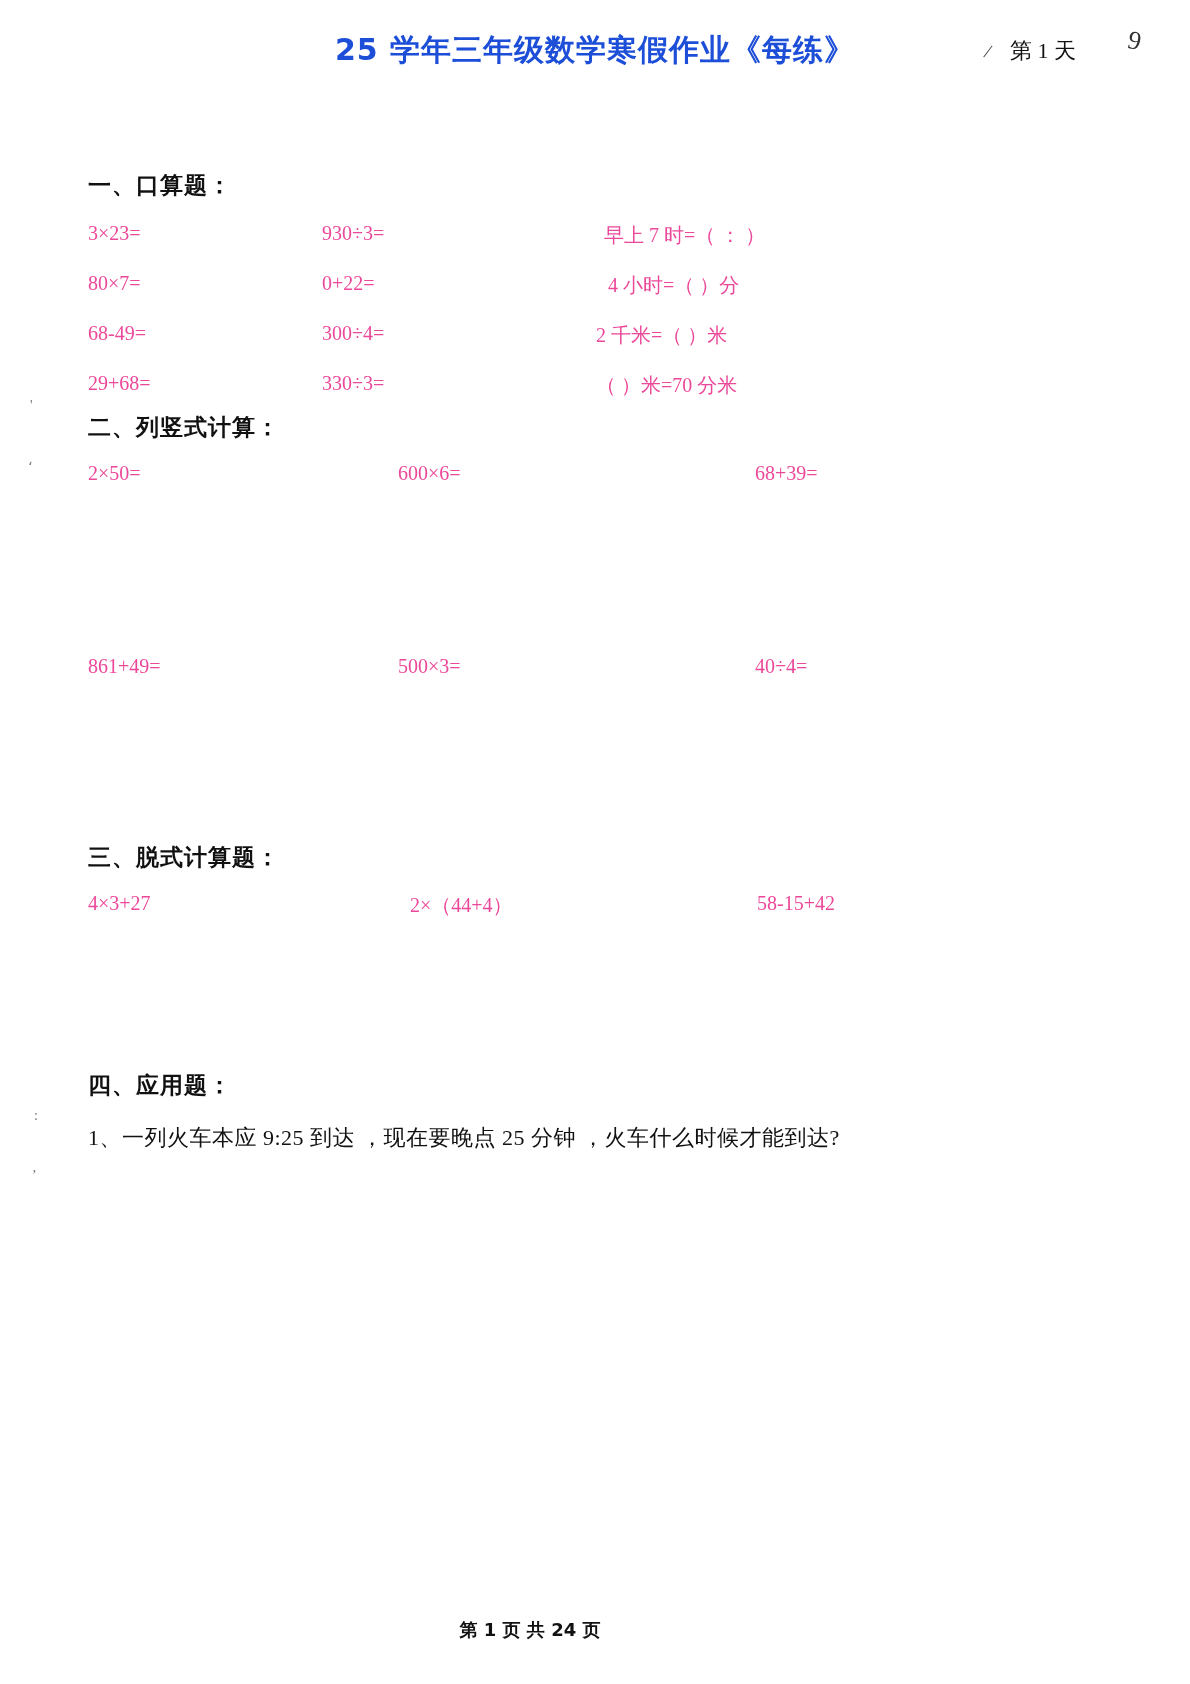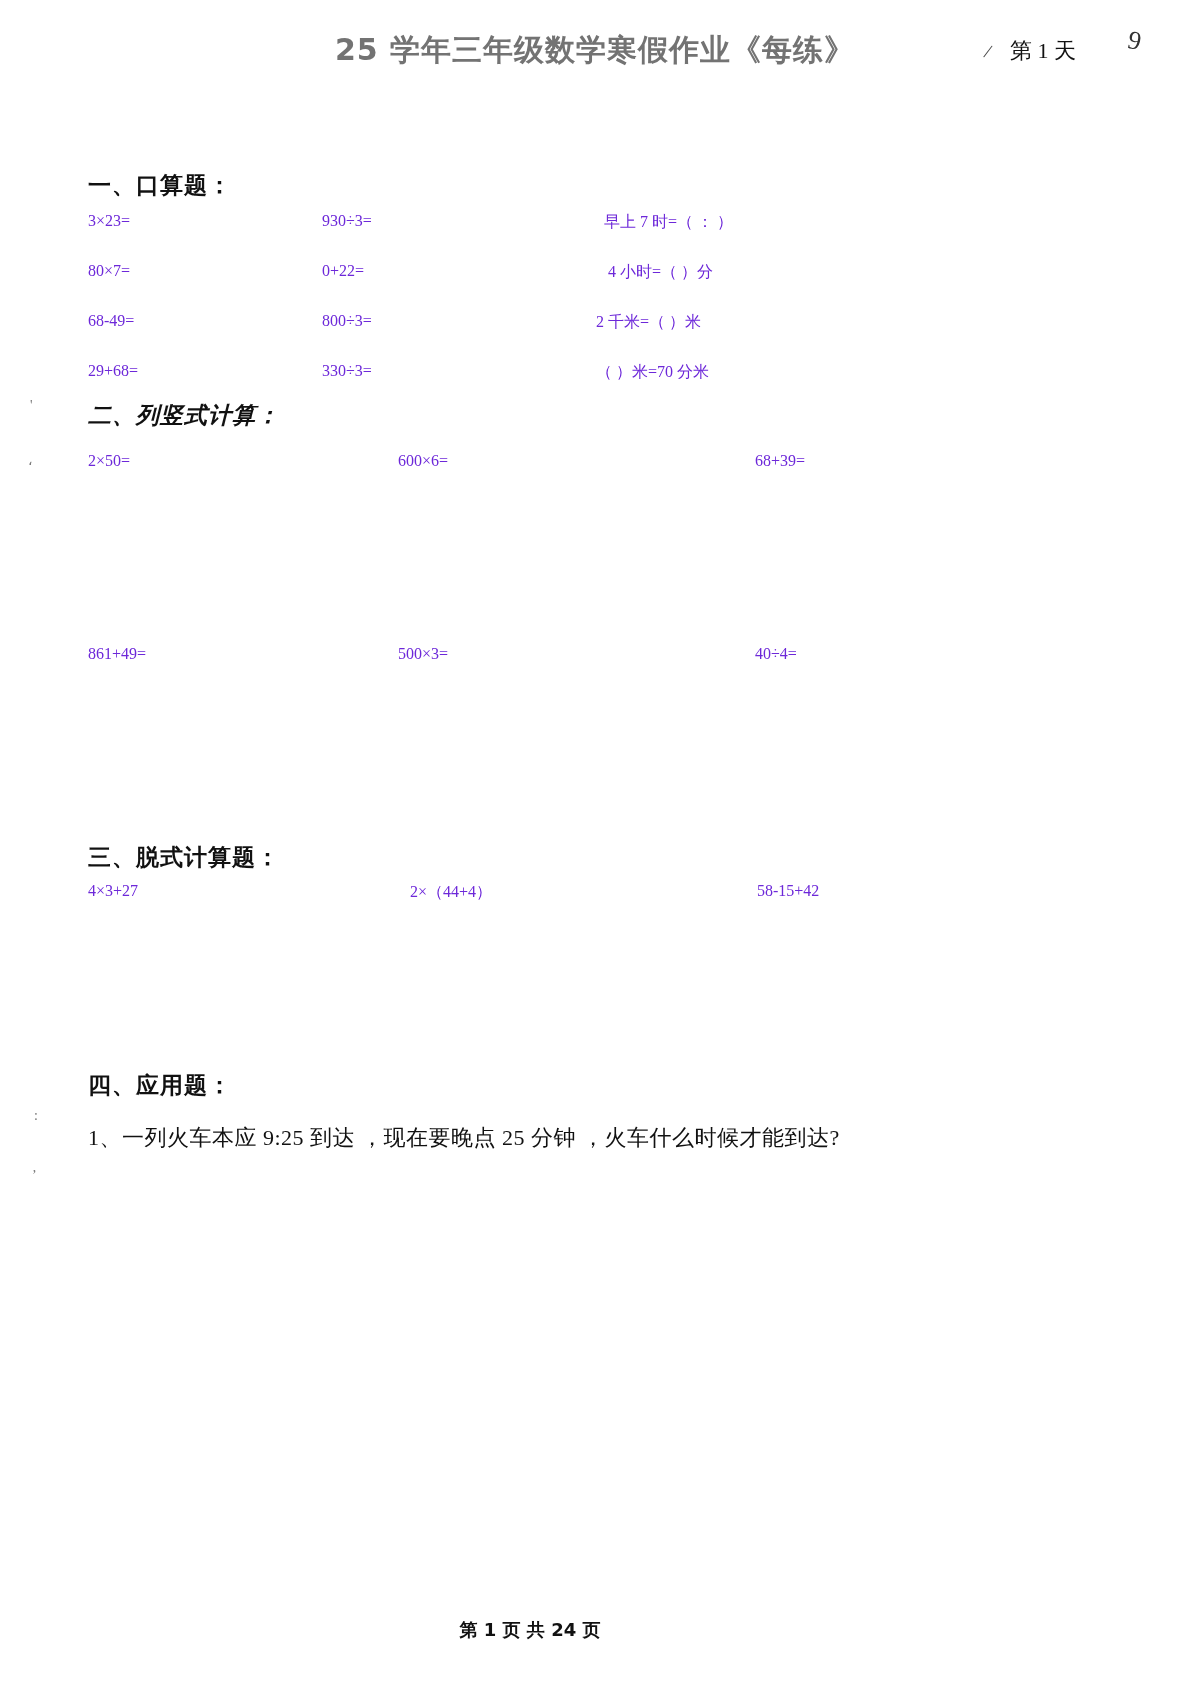--- a/index.html
+++ b/index.html
@@ -30,21 +30,21 @@
     width: 1190px;
     display: flex;
     align-items: center;
     justify-content: center;
   }
   .doc-title {
     font-family: "DejaVu Sans", sans-serif;
     font-weight: bold;
     font-size: 30px;
     letter-spacing: 1px;
-    color: #737373;
+    color: #1d4ed8;
     white-space: nowrap;
   }
   .day-badge {
     position: absolute;
     top: 36px;
     left: 1010px;
     font-family: "Liberation Serif", serif;
     font-size: 22px;
     color: #111;
     white-space: nowrap;
@@ -95,23 +95,24 @@
     font-weight: bold;
     font-size: 23px;
     letter-spacing: 1px;
     color: #111;
     white-space: nowrap;
   }
 
   .prob {
     position: absolute;
     font-family: "Liberation Serif", serif;
-    font-size: 16px;
-    color: #6d28d9;
-    white-space: nowrap;
+    font-size: 20px;
+    color: #ec4899;
+    white-space: nowrap;
+    margin-top: 10px;
   }
 
   .qtext {
     position: absolute;
     font-family: "Liberation Serif", serif;
     font-size: 22px;
     line-height: 40px;
     color: #111;
     width: 1000px;
     letter-spacing: 0.5px;
@@ -152,29 +153,29 @@
 
   <div class="section-title" style="top:170px; left:88px;">一、口算题：</div>
 
   <div class="prob" style="top:212px; left:88px;">3×23=</div>
   <div class="prob" style="top:262px; left:88px;">80×7=</div>
   <div class="prob" style="top:312px; left:88px;">68-49=</div>
   <div class="prob" style="top:362px; left:88px;">29+68=</div>
 
   <div class="prob" style="top:212px; left:322px;">930÷3=</div>
   <div class="prob" style="top:262px; left:322px;">0+22=</div>
-  <div class="prob" style="top:312px; left:322px;">800÷3=</div>
+  <div class="prob" style="top:312px; left:322px;">300÷4=</div>
   <div class="prob" style="top:362px; left:322px;">330÷3=</div>
 
   <div class="prob" style="top:212px; left:604px;">早上 7 时=（        ：        ）</div>
   <div class="prob" style="top:262px; left:608px;">4 小时=（            ）分</div>
   <div class="prob" style="top:312px; left:596px;">2 千米=（                ）米</div>
   <div class="prob" style="top:362px; left:596px;">（                ）米=70 分米</div>
 
-  <div class="section-title" style="top:400px; left:88px;font-style:italic;">二、列竖式计算：</div>
+  <div class="section-title" style="top:412px; left:88px;">二、列竖式计算：</div>
 
   <div class="prob" style="top:452px; left:88px;">2×50=</div>
   <div class="prob" style="top:452px; left:398px;">600×6=</div>
   <div class="prob" style="top:452px; left:755px;">68+39=</div>
 
   <div class="prob" style="top:645px; left:88px;">861+49=</div>
   <div class="prob" style="top:645px; left:398px;">500×3=</div>
   <div class="prob" style="top:645px; left:755px;">40÷4=</div>
 
   <div class="section-title" style="top:842px; left:88px;">三、脱式计算题：</div>

